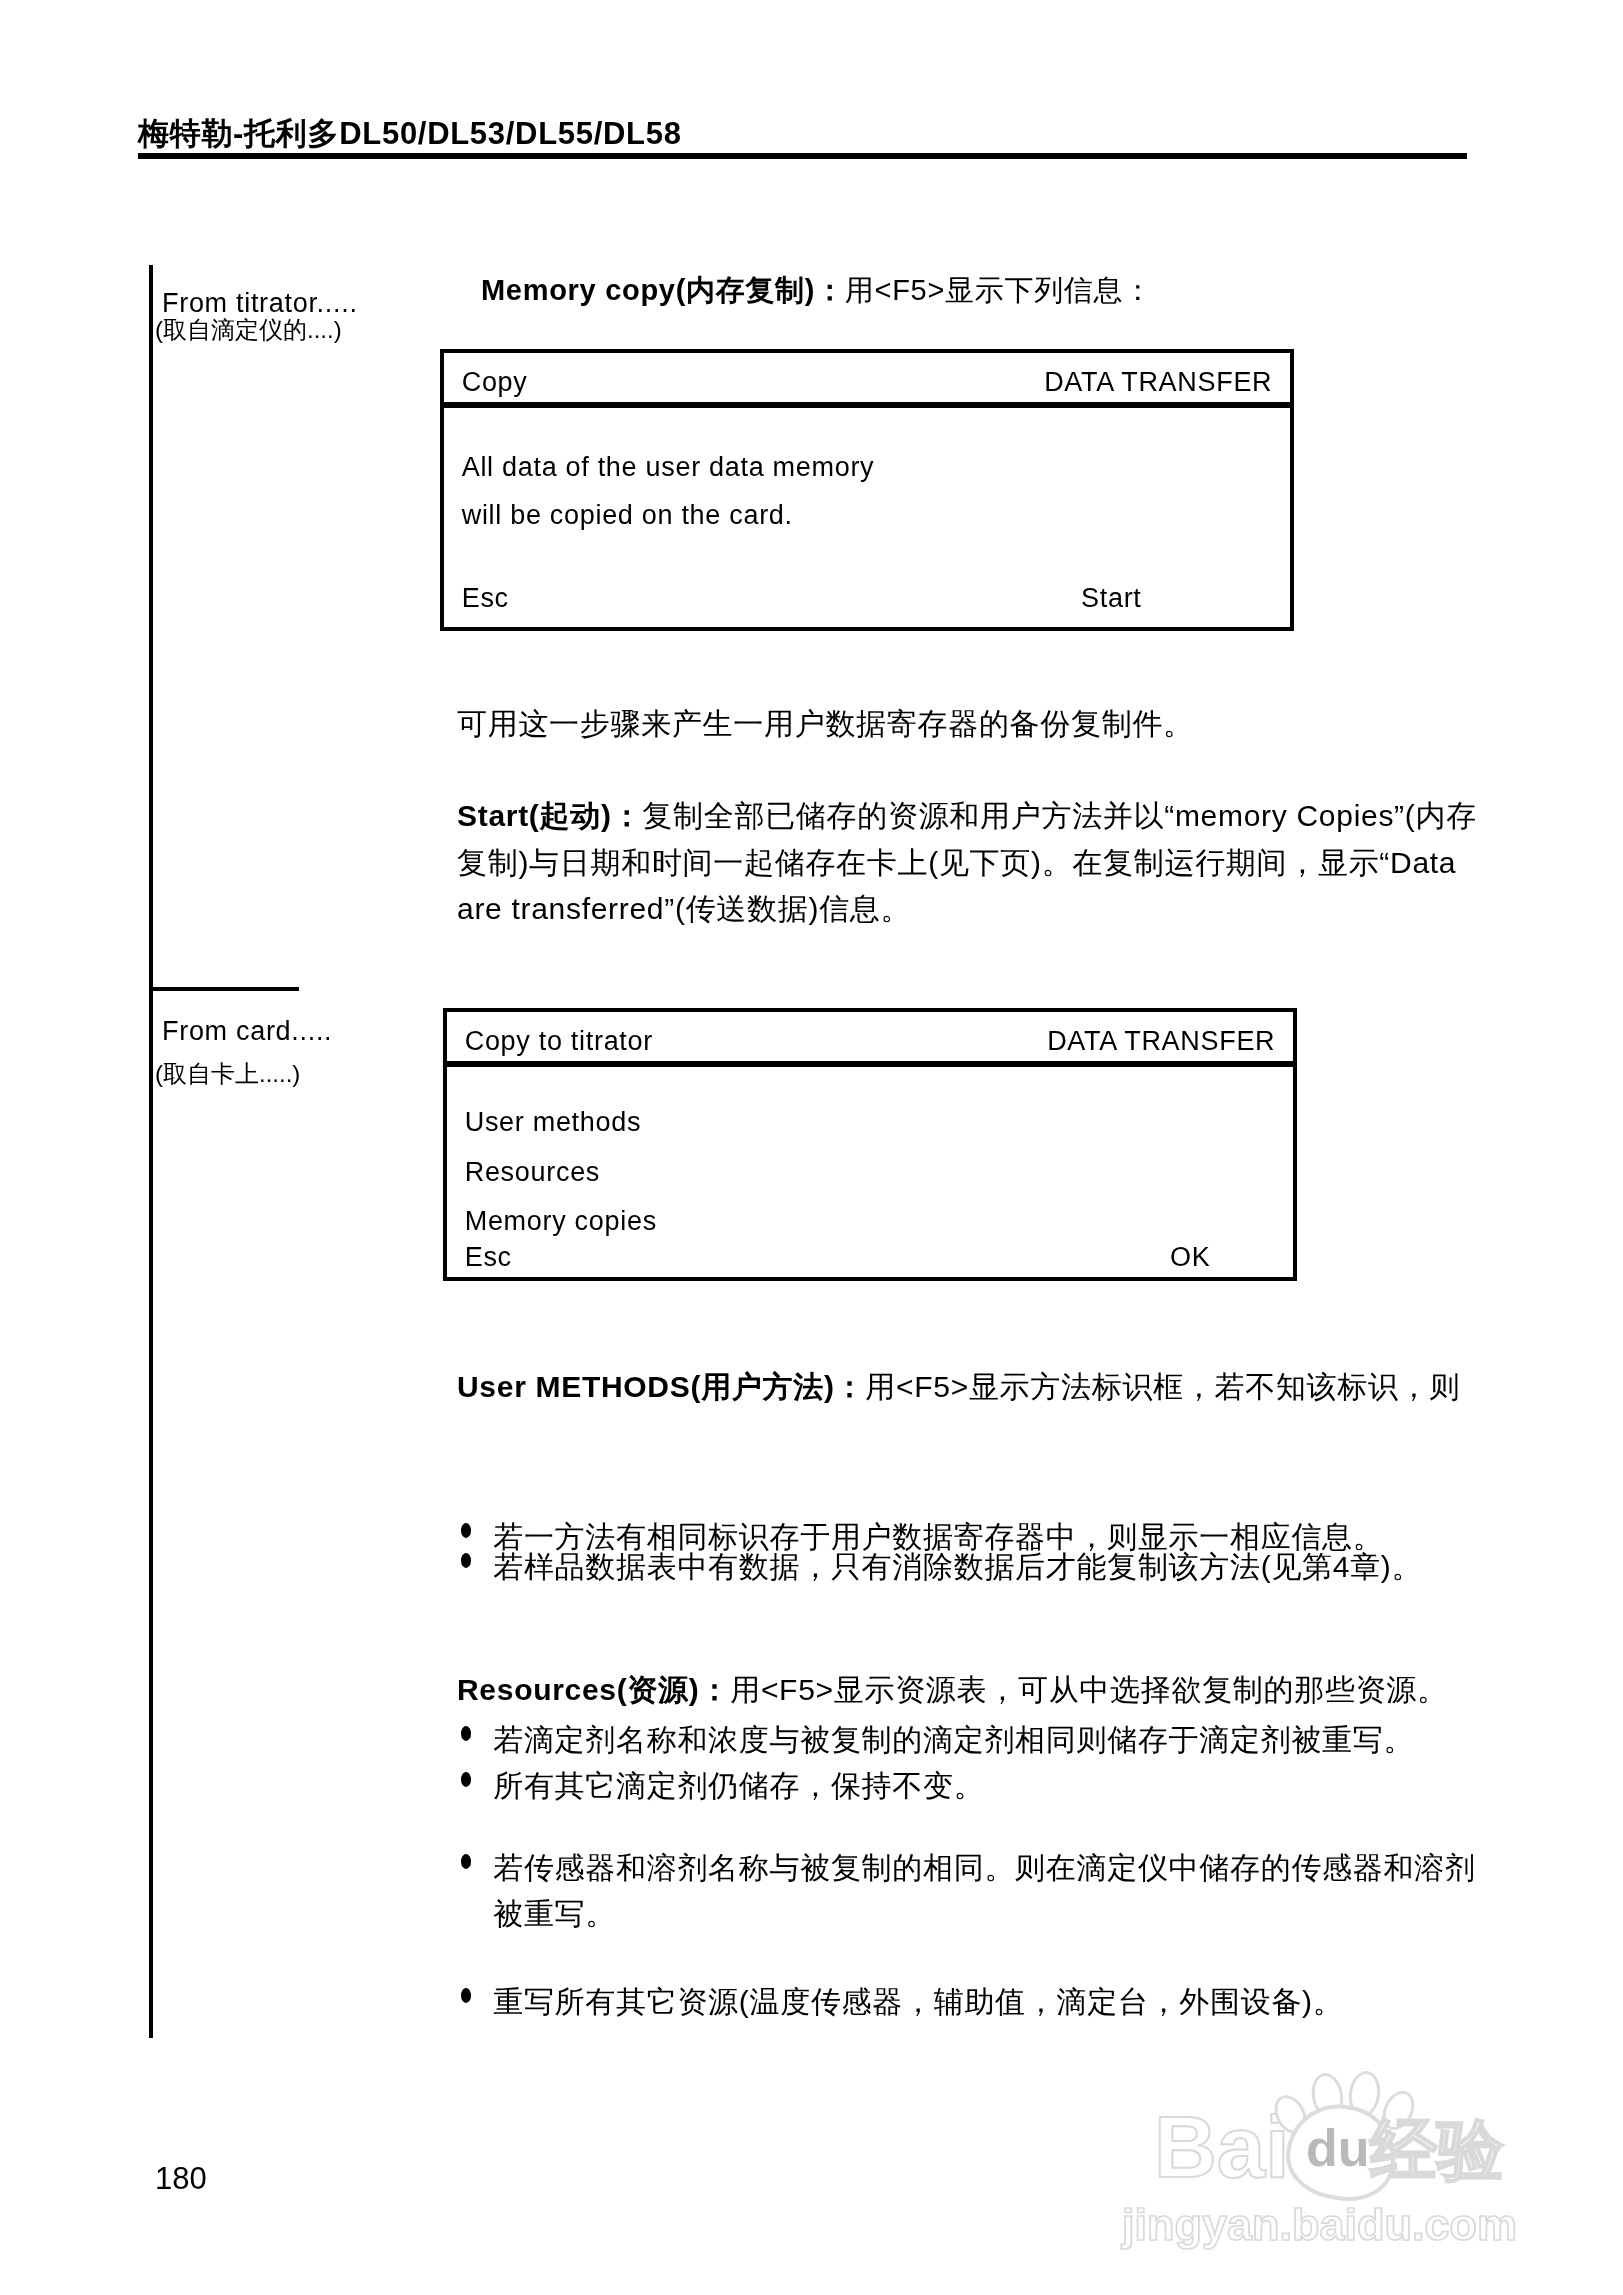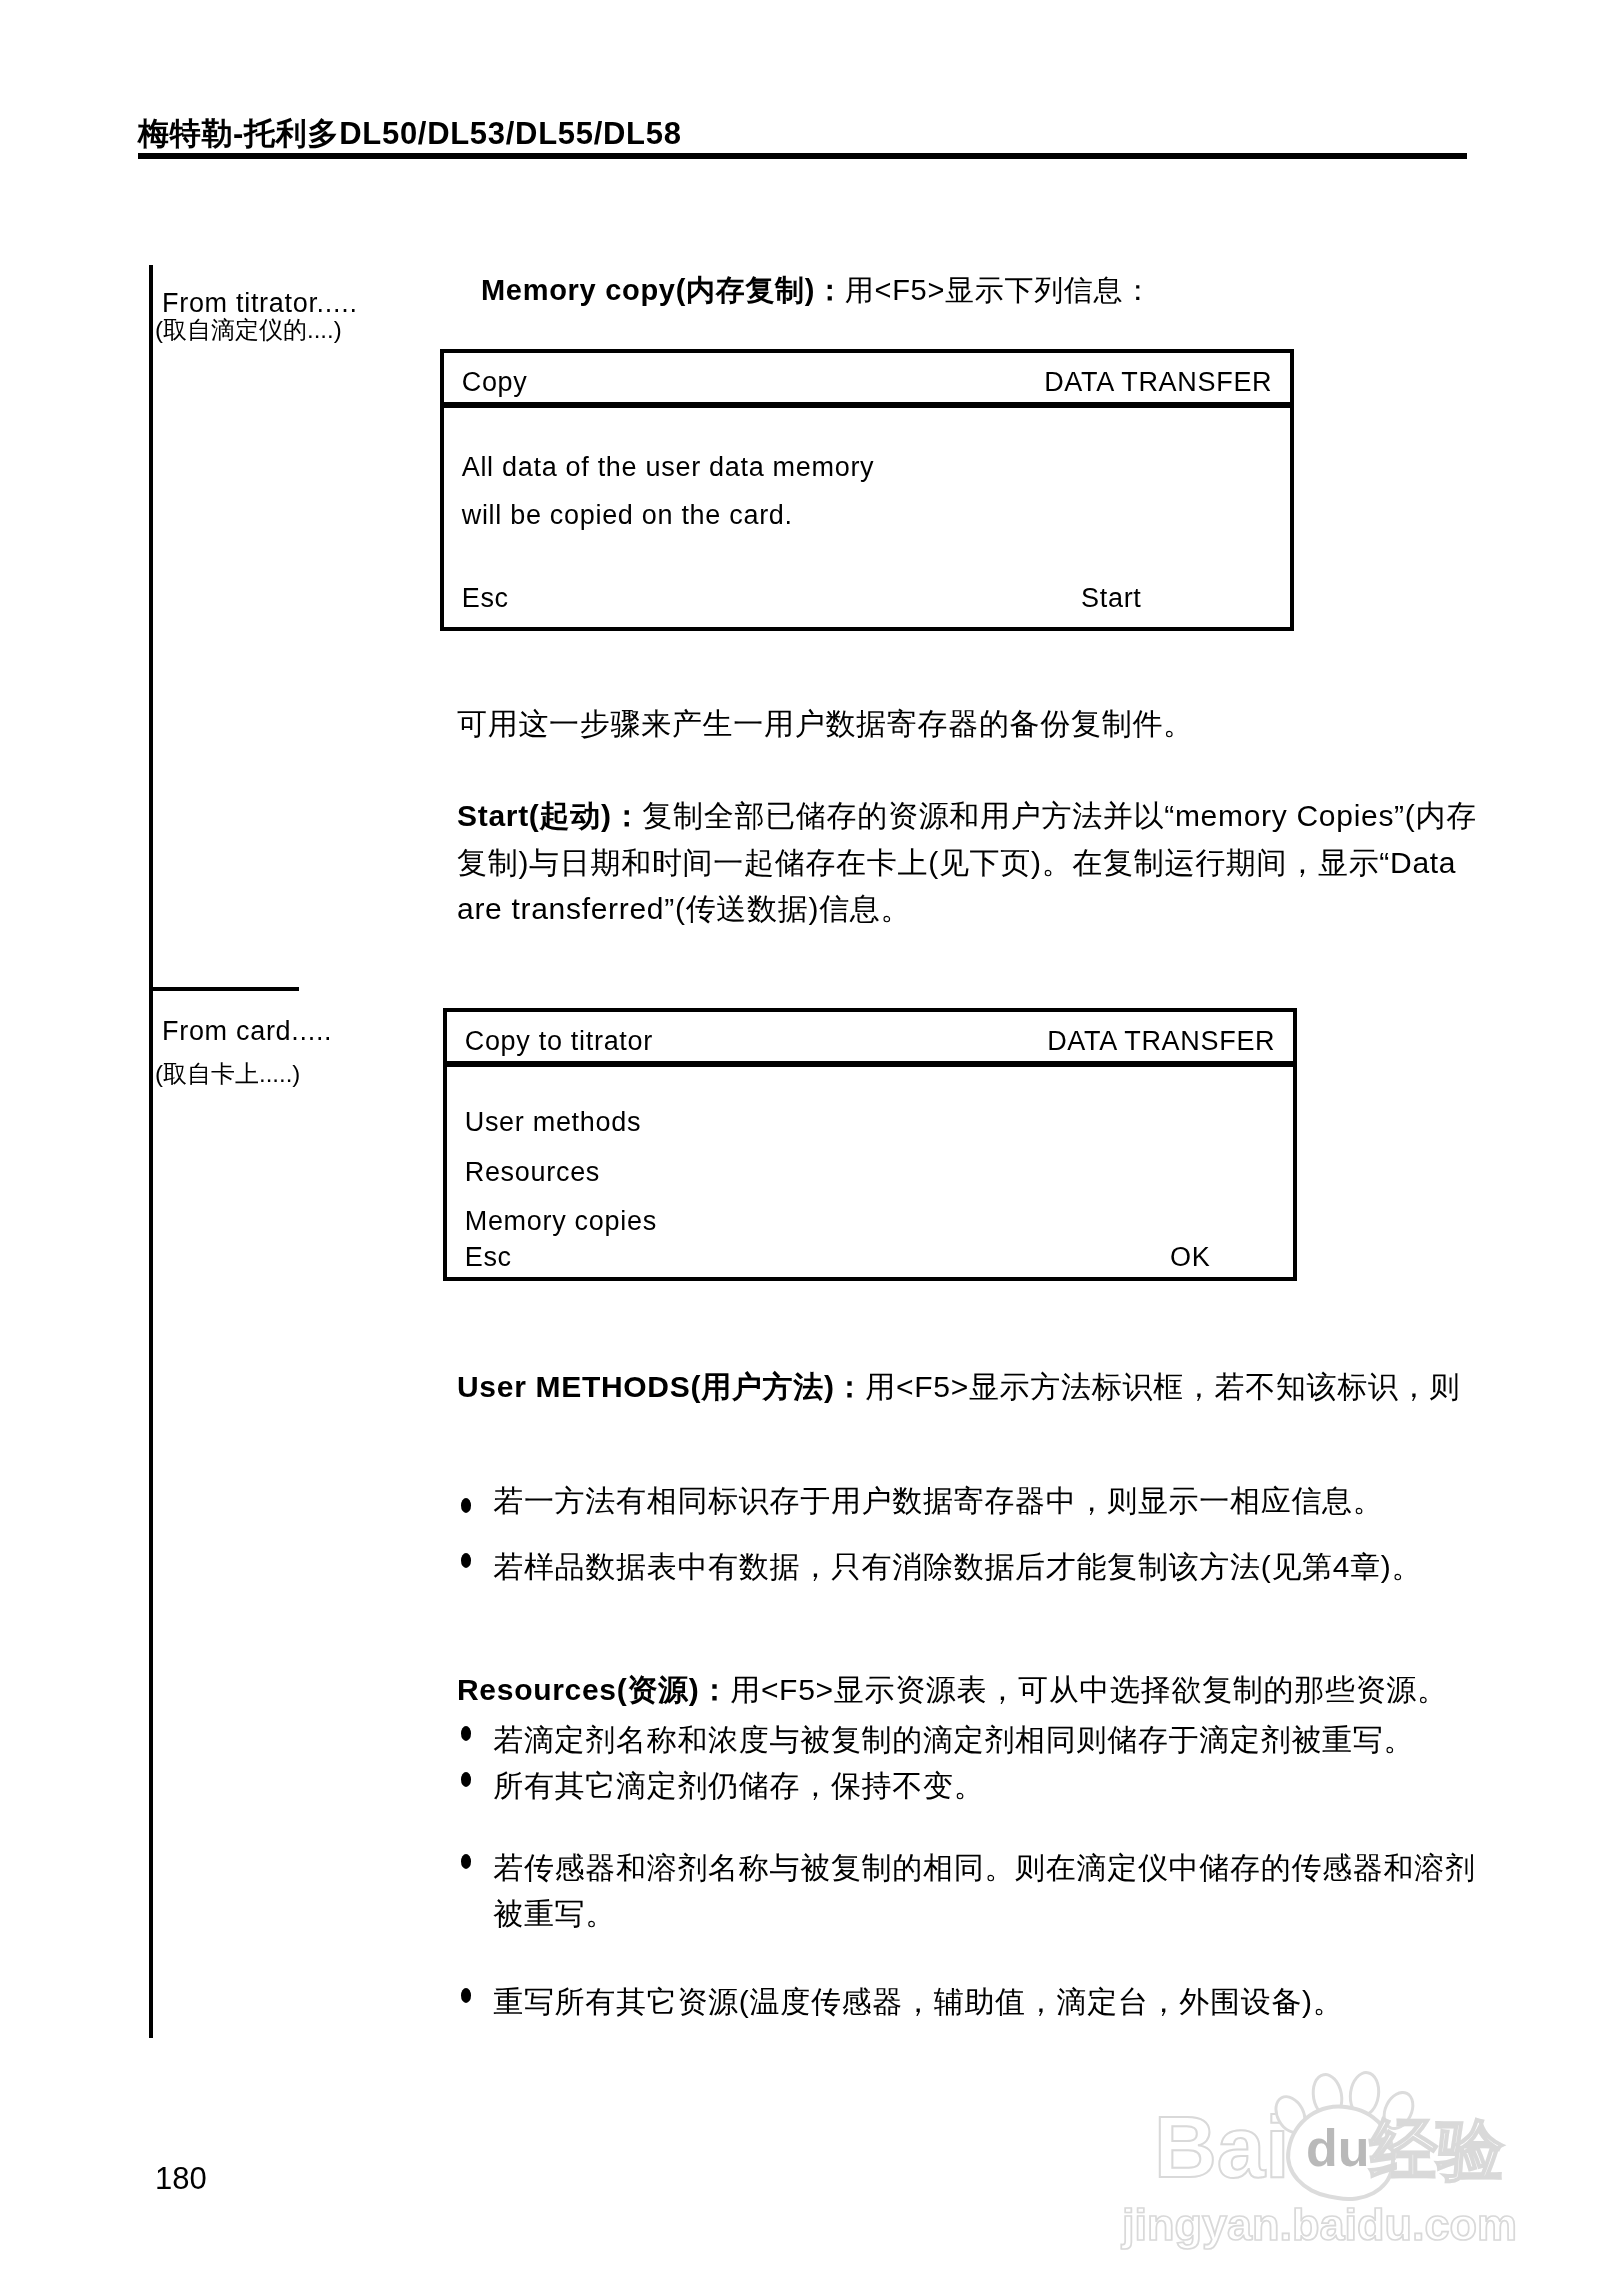--- a/index.html
+++ b/index.html
@@ -79,21 +79,21 @@
       <div class="abs screen-text" style="left:17.7px; top:194px;">Memory copies</div>
       <div class="abs screen-text" style="left:17.7px; top:230px;">Esc</div>
       <div class="abs screen-text" style="left:723px; top:230px;">OK</div>
     </div>
   </div>
 
   <div class="abs body-cn" style="left:457px; top:1367px;">
     <span class="b">User METHODS(用户方法)：</span><span>用&lt;F5&gt;显示方法标识框，若不知该标识，则</span>
   </div>
 
-  <div class="bullet" style="left:461px; top:1478px;align-items:center;">
+  <div class="bullet" style="left:461px; top:1514px;">
     <span class="dot"></span>
     <span class="btext">若一方法有相同标识存于用户数据寄存器中，则显示一相应信息。</span>
   </div>
   <div class="bullet" style="left:461px; top:1544px;">
     <span class="dot"></span>
     <span class="btext">若样品数据表中有数据，只有消除数据后才能复制该方法(见第4章)。</span>
   </div>
 
   <div class="abs body-cn" style="left:457px; top:1670px;">
     <span class="b">Resources(资源)：</span><span>用&lt;F5&gt;显示资源表，可从中选择欲复制的那些资源。</span>

